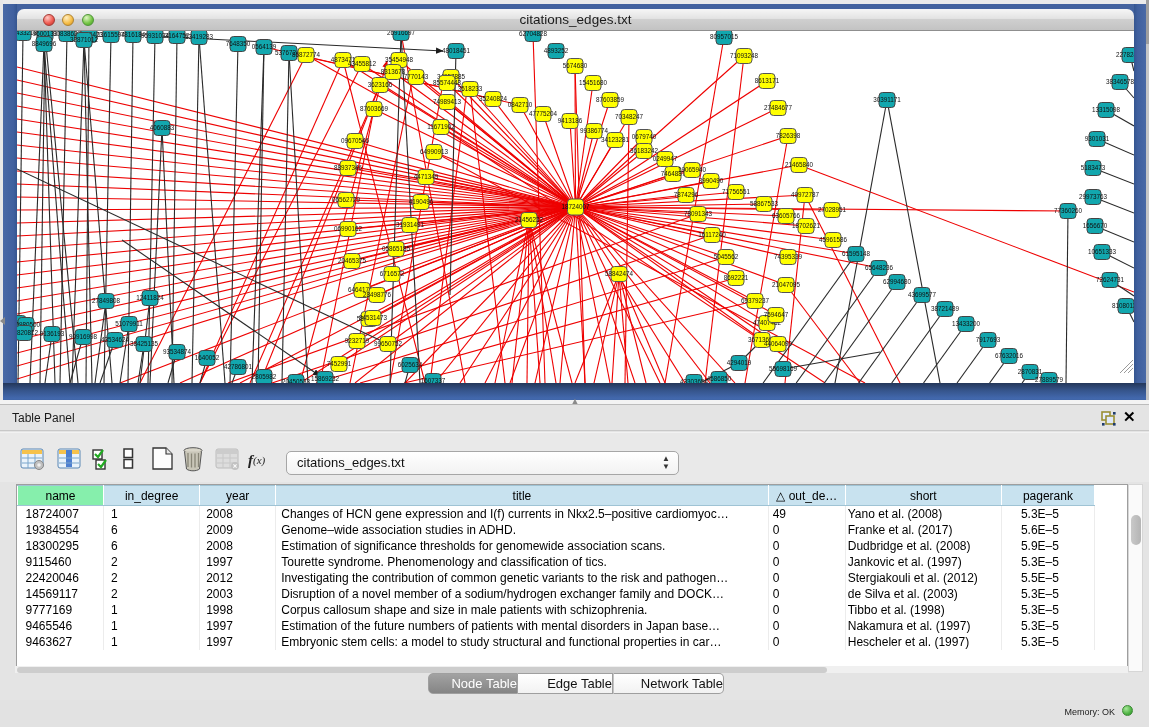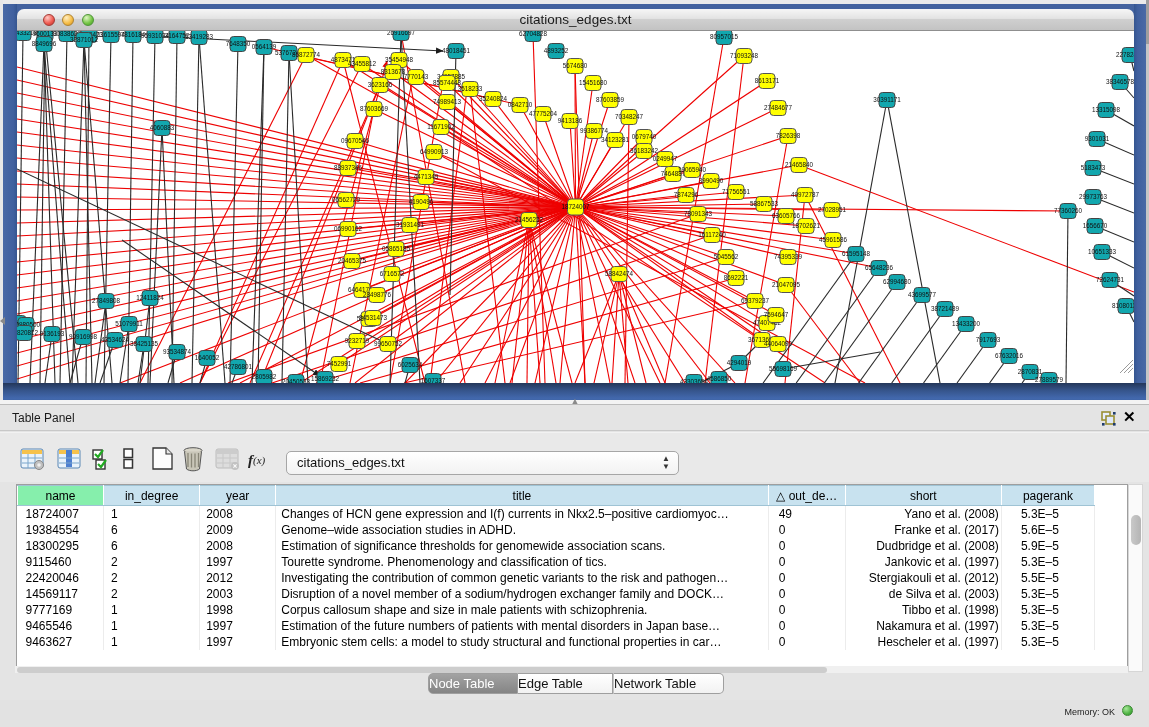--- a/index.html
+++ b/index.html
@@ -28,31 +28,31 @@
 #combo .steppers{position:absolute;right:8px;top:3px;font-size:8px;color:#333;line-height:8px;text-align:center}
 
 #tablewrap{left:16px;top:484px;width:1112px;height:188px;background:#fff;border:1px solid #9e9e9e;border-bottom:none;overflow:hidden}
 table{border-collapse:collapse;table-layout:fixed;width:1078px;font-size:12px}
 th{background:#c8e2ef;border:1px solid #ffffff;border-top:1px solid #9fc3d4;border-bottom:1px solid #9fc3d4;font-weight:normal;font-size:12px;height:20px;padding:0}
 td{height:16px;padding:0 2px;white-space:nowrap;overflow:hidden;border-right:1px solid #ececec;font-size:12px;color:#000}
 .c1{width:86px;padding-left:8px}
 .c2{width:96px;padding-left:7px}
 .c3{width:76px;padding-left:6px}
 .c4{width:492px;padding-left:5px}
-.c5{width:77px;padding-left:10px}
-.c6{width:156px;text-align:right}
+.c5{width:77px;padding-left:4px}
+.c6{width:156px;text-align:left}
 .c7{width:93px;padding-left:19px}
 
 #vscroll{left:1128px;top:484px;width:15px;height:188px;background:#fafafa;border:1px solid #d6d6d6}
 #vthumb{position:absolute;left:1.5px;top:30px;width:10px;height:30px;background:linear-gradient(90deg,#c9c9c9,#b4b4b4);border-radius:5px}
 #hscroll{left:15px;top:666px;width:1113px;height:7px;background:#f0f0f0}
 #hthumb{position:absolute;left:2px;top:0.5px;width:810px;height:6px;background:#cdcdcd;border-radius:3px}
 
 #tabs{left:428px;top:673px;width:296px;height:21px;font-size:13px}
-.seg{position:absolute;top:0;height:21px;line-height:20px;text-align:left;border:1px solid #9f9f9f}
+.seg{position:absolute;top:0;height:21px;line-height:20px;text-align:right;border:1px solid #9f9f9f}
 #seg1{left:0;width:90px;border-radius:5px 0 0 5px;background:linear-gradient(180deg,#a2a2a2,#858585);color:#fff}
 #seg2{left:90px;width:95px;border-left:none;background:linear-gradient(180deg,#ffffff,#f2f2f2);color:#111}
 #seg3{left:185px;width:111px;border-left:1px solid #c4c4c4;border-radius:0 5px 5px 0;background:linear-gradient(180deg,#ffffff,#f2f2f2);color:#111}
 #status{left:0;top:700px;width:1149px;height:27px;background:#e2e2e2}
 #mem{position:absolute;right:34px;top:7px;font-size:9px;color:#222}
 #memdot{position:absolute;right:16px;top:5px;width:11px;height:11px;border-radius:50%;background:radial-gradient(circle at 35% 30%,#a8e89a,#4fb344 60%,#2f8c2d);border:1px solid #3d8a36}
 .icon{position:absolute;top:13px}
 </style></head>
 <body>
 <div id="stage">

